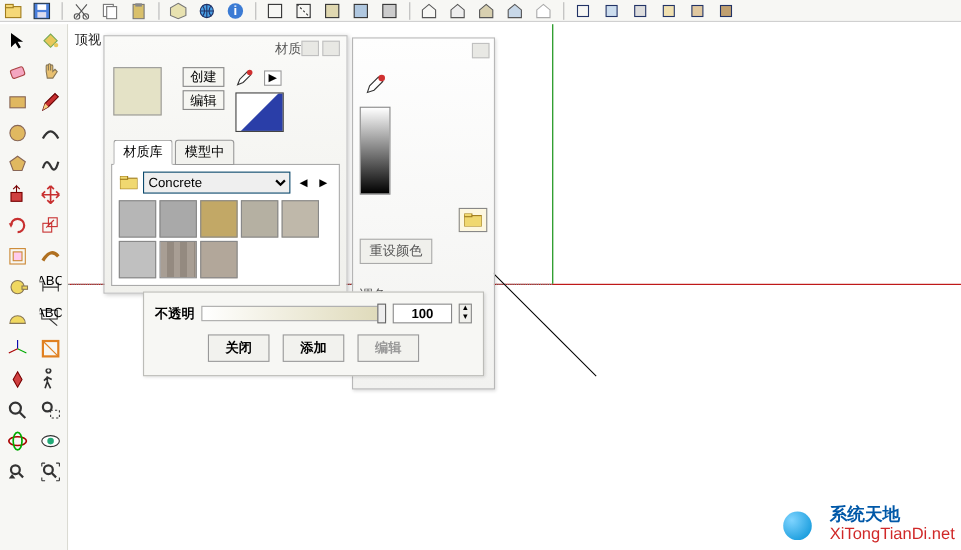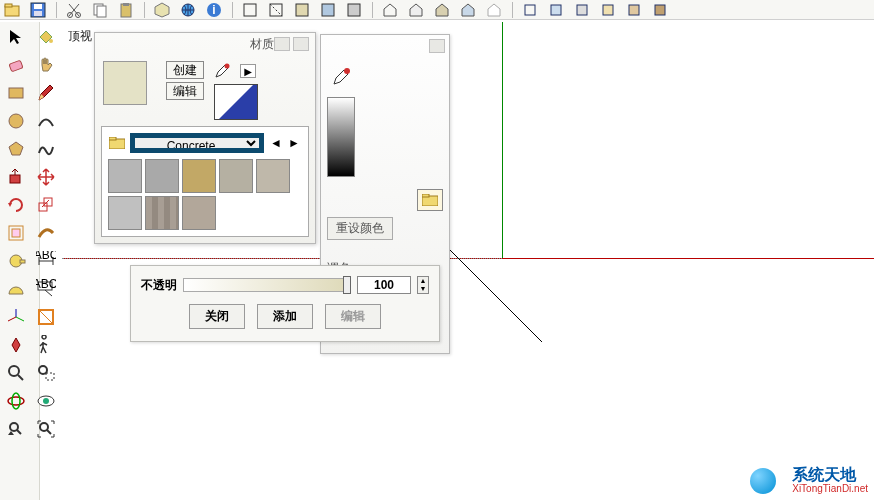--- a/index.html
+++ b/index.html
@@ -4,21 +4,21 @@
 <style>
 * { margin:0; padding:0; box-sizing:border-box; font-family:"Microsoft YaHei","SimSun",Arial,sans-serif; font-size:12px; }
 body { width:874px; height:500px; background:#fff; overflow:hidden; position:relative; }
 
 
 .topbar { position:absolute; top:0; left:0; right:0; height:20px; background:#f7f7f4; border-bottom:1px solid #d0d0d0; display:flex; align-items:center; padding-left:2px; gap:4px; overflow:hidden; }
 .topbar .tico { width:22px; height:18px; display:flex; align-items:center; justify-content:center; }
 .topbar .sep { width:2px; height:16px; border-left:1px solid #b8b8b8; margin:0 2px;}
 
 
-.toolbox { position:absolute; top:22px; left:0; width:40px; bottom:0; background:#f7f7f4; padding:2px; display:grid; grid-template-columns:28px 28px; grid-auto-rows:26px; gap:2px; border-right:1px solid #d8d8d0; }
+.toolbox { position:absolute; top:22px; left:0; width:62px; bottom:0; background:#f7f7f4; padding:2px; display:grid; grid-template-columns:28px 28px; grid-auto-rows:26px; gap:2px; border-right:1px solid #d8d8d0; }
 .toolbox .tb { width:28px; height:26px; display:flex; align-items:center; justify-content:center; border:1px solid transparent; }
 
 
 .canvas { position:absolute; top:22px; left:62px; right:0; bottom:0; background:#fff; }
 .axis-x { position:absolute; top:236px; left:0; width:100%; height:1px; background:#b80000; }
 .axis-y { position:absolute; top:0; left:440px; width:1px; height:236px; background:#008800; }
 .diag { position:absolute; stroke:#000; }
 
 
 .panel-back { position:absolute; top:12px; left:258px; width:130px; height:320px; background:linear-gradient(#fefefe,#f2f2f0); border:1px solid #b8b8b8; box-shadow:1px 1px 3px rgba(0,0,0,0.15); }
@@ -44,21 +44,21 @@
 .btn-sm { height:18px; padding:0 6px; border:1px solid #888; background:#f6f6f2; line-height:16px; text-align:center; }
 .tri-prev { width:44px; height:36px; border:1px solid #444; background:linear-gradient(135deg,#fff 49%,#2a3ea8 51%); margin-left:4px;}
 .arrow-r { width:16px; height:14px; display:flex; align-items:center; justify-content:center; font-size:10px; border:1px solid #999; background:#fff; margin-left:auto; }
 .eyedrop-sm { width:20px; height:20px; display:flex; align-items:center; justify-content:center; }
 
 .tabs { display:flex; padding:0 8px; gap:0;}
 .tabs .tab { padding:2px 8px; border:1px solid #999; border-top-left-radius:3px; border-top-right-radius:3px; background:#f2f2ee; margin-right:2px; position:relative; top:1px;}
 .tabs .tab.active { background:#fff; border-bottom-color:#fff;}
 .tabpane { margin:0 6px 6px 6px; border:1px solid #aaa; background:#fff; padding:6px;}
 .librow { display:flex; align-items:center; gap:4px; }
-.librow select { flex:1; height:20px; border:5px solid #0c4a6e; font-size:12px;text-align:center;}
+.librow select { flex:1; height:20px; border:1px solid #0c4a6e; font-size:12px;}
 .navarrs { display:flex; gap:2px;}
 .navarrs .na { width:16px; height:16px; display:flex; align-items:center; justify-content:center; border:1px solid transparent;}
 .folder-sm { width:18px; height:16px; display:flex; align-items:center; justify-content:center;}
 .swatches { margin-top:6px; display:grid; grid-template-columns:repeat(5,34px); grid-auto-rows:34px; gap:3px;}
 .sw { width:34px; height:34px; border:1px solid #888;}
 
 
 .card2 { position:absolute; top:243px; left:68px; width:310px; background:#f7f7f4; border:1px solid #bcbcb8; box-shadow:1px 1px 3px rgba(0,0,0,0.15); padding:10px 10px 12px 10px;font-weight:bold;}
 .card2 .oprow { display:flex; align-items:center; gap:6px; margin-bottom:10px;}
 .card2 .lbl { white-space:nowrap; }
@@ -68,21 +68,21 @@
 .spin { width:12px; height:18px; border:1px solid #888; background:#f0f0ec; display:flex; flex-direction:column;}
 .spin div{flex:1; font-size:7px; text-align:center; line-height:7px;}
 .card2 .btnrow { display:flex; gap:12px; justify-content:center;}
 .card2 .bigbtn { min-width:56px; padding:3px 12px; border:1px solid #999; background:#f2f2ee; text-align:center;}
 .card2 .bigbtn.dis { color:#999;}
 
 
 .watermark { position:absolute; right:6px; bottom:6px; display:flex; align-items:center; gap:16px;}
 .watermark .wlogo { width:26px; height:26px; border-radius:50%; background:radial-gradient(circle at 30% 30%,#7fd4ff,#008fd5);}
 .watermark .wt1 { font-weight:bold; color:#0058a8; font-size:16px; line-height:1;}
-.watermark .wt2 { color:#d02828; font-size:10px;}
+.watermark .wt2 { color:#d02828; font-size:15px;}
 
 svg { display:block; }
 </style>
 </head>
 <body>
 
 <div class="topbar">
   <div class="tico">
       <svg width="18" height="16">
         <rect x="1" y="4" width="14" height="10" fill="#f5d877" stroke="#a07c1c"></rect>
@@ -457,20 +457,24 @@
               <svg width="18" height="18">
                 <path d="M3 15 L5 10 L12 3 L15 6 L8 13 Z" fill="#fff" stroke="#333"></path>
                 <circle cx="14" cy="4" r="2.5" fill="#d03030"></circle>
               </svg>
             </div>
           <div class="arrow-r">▶</div>
         </div>
         <div class="tri-prev"></div>
       </div>
     </div>
+    <div class="tabs">
+      <div class="tab active">材质库</div>
+      <div class="tab">模型中</div>
+    </div>
     <div class="tabpane">
       <div class="librow">
         <div class="folder-sm">
             <svg width="16" height="12">
               <rect x="0" y="2" width="16" height="10" fill="#f0d870" stroke="#a07c1c"></rect>
               <rect x="0" y="0" width="7" height="3" fill="#f0d870" stroke="#a07c1c"></rect>
             </svg>
           </div>
         <select><option>Concrete</option></select>
         <div class="navarrs">

